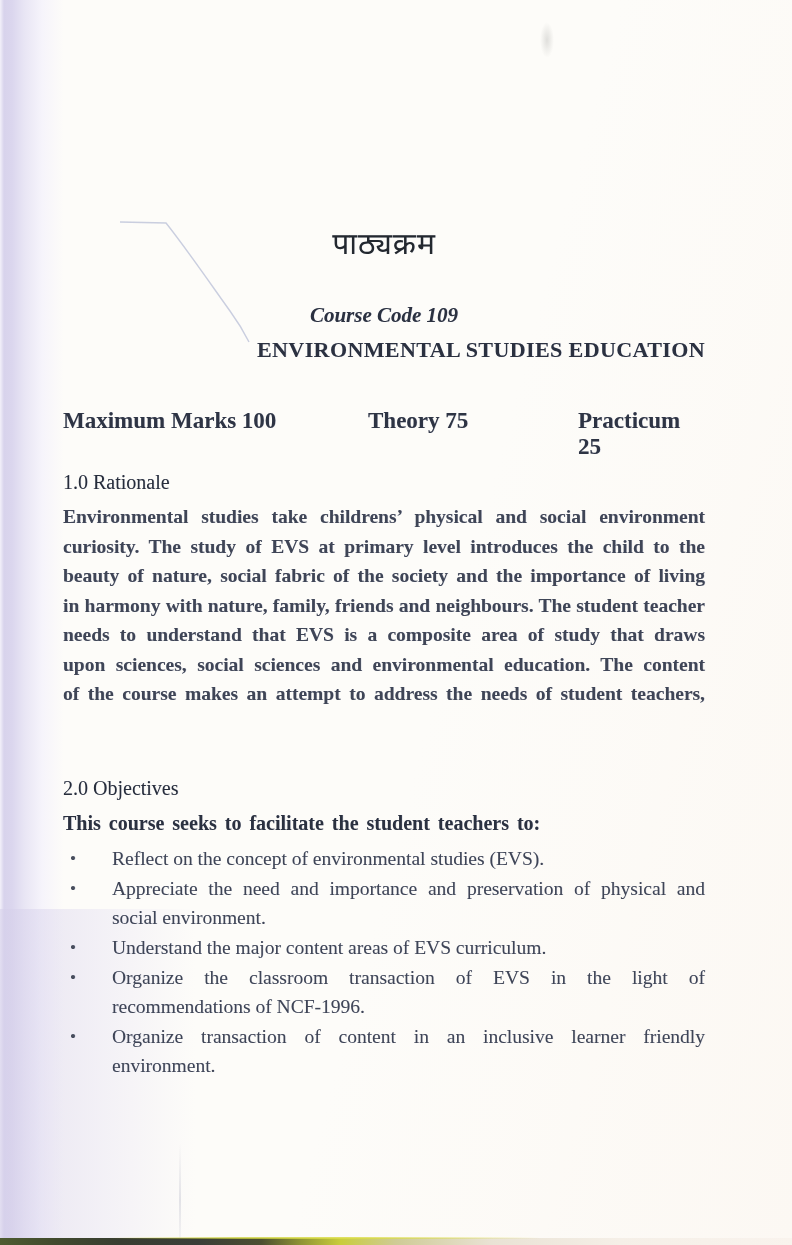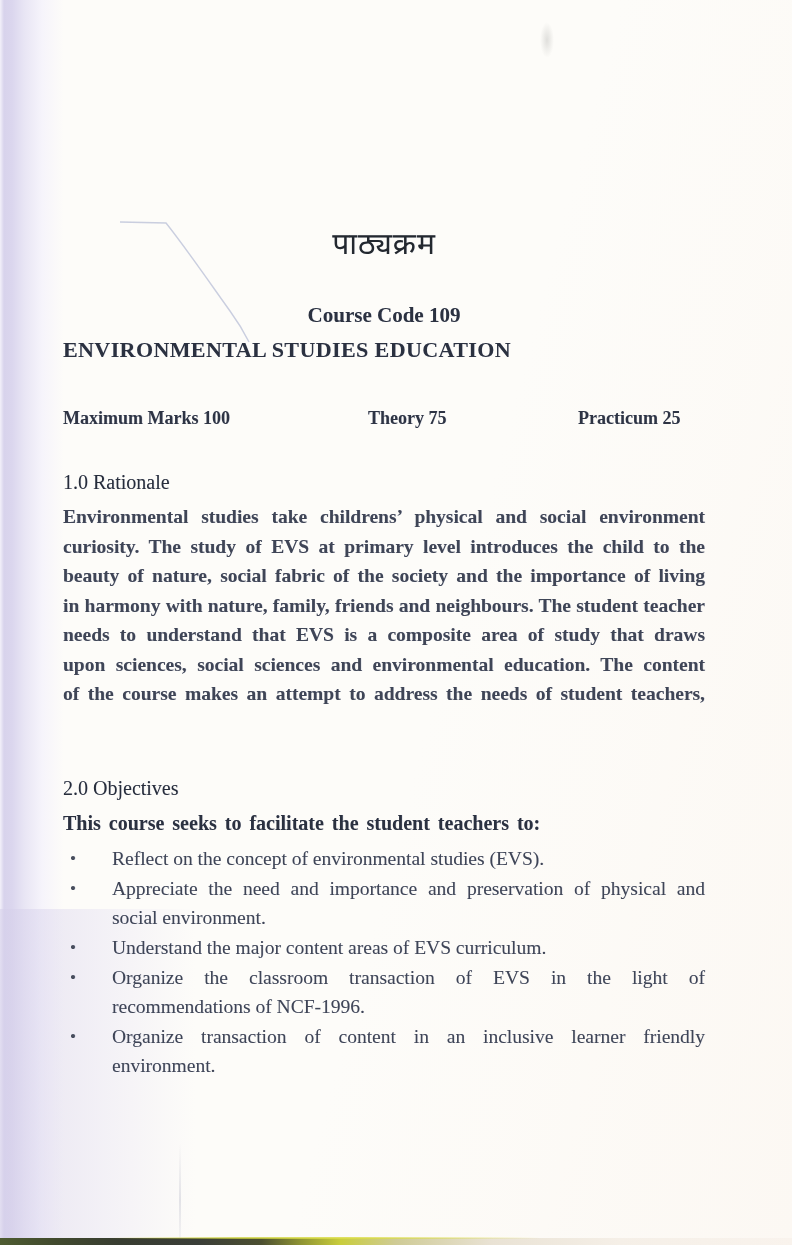--- a/index.html
+++ b/index.html
@@ -22,25 +22,25 @@
   .crease-svg { position:absolute; left:108px; top:212px; }
   .smudge { position:absolute; left:540px; top:22px; width:14px; height:36px;
     background:radial-gradient(ellipse at center,rgba(148,148,145,0.28),rgba(148,148,145,0) 70%); }
   .streak { position:absolute; left:179px; bottom:7px; width:2px; height:95px;
     background:linear-gradient(180deg,rgba(190,192,205,0),rgba(186,188,202,0.38) 60%,rgba(186,188,202,0.12)); }
 
   
   .abs { position:absolute; left:63px; width:642px; }
   .hindi  { top:222px; text-align:center; font-size:30px; font-weight:normal;
             color:#23282f; letter-spacing:1px; }
-  .code   { top:303px; text-align:center; font-size:21px; font-weight:bold; color:#2b3140; }
-  .ctitle { top:337px; text-align:left; font-size:22px; font-weight:bold;
+  .code   { top:303px; text-align:center; font-size:21px; font-weight:bold; color:#2b3140;font-style:italic; }
+  .ctitle { top:337px; text-align:right; font-size:22px; font-weight:bold;
             color:#2b3140; letter-spacing:0.4px; }
 
-  .marksrow { top:408px; height:26px; font-weight:bold; font-size:18px; color:#2e3444; }
+  .marksrow { top:408px; height:26px; font-weight:bold; font-size:23px; color:#2e3444; }
   .marksrow .m2 { position:absolute; left:305px; }
   .marksrow .m3 { position:absolute; left:515px; }
   .hoursrow { top:437px; font-weight:bold; font-size:19.5px; color:#2e3444; }
   .hoursrow .hours-val { margin-left:16px; }
 
   h2.section { position:absolute; left:63px; width:642px; margin:0;
                font-size:20px; font-weight:normal; color:#272d3b; }
   #rationale-h  { top:471px; }
   #objectives-h { top:777px; }
 

